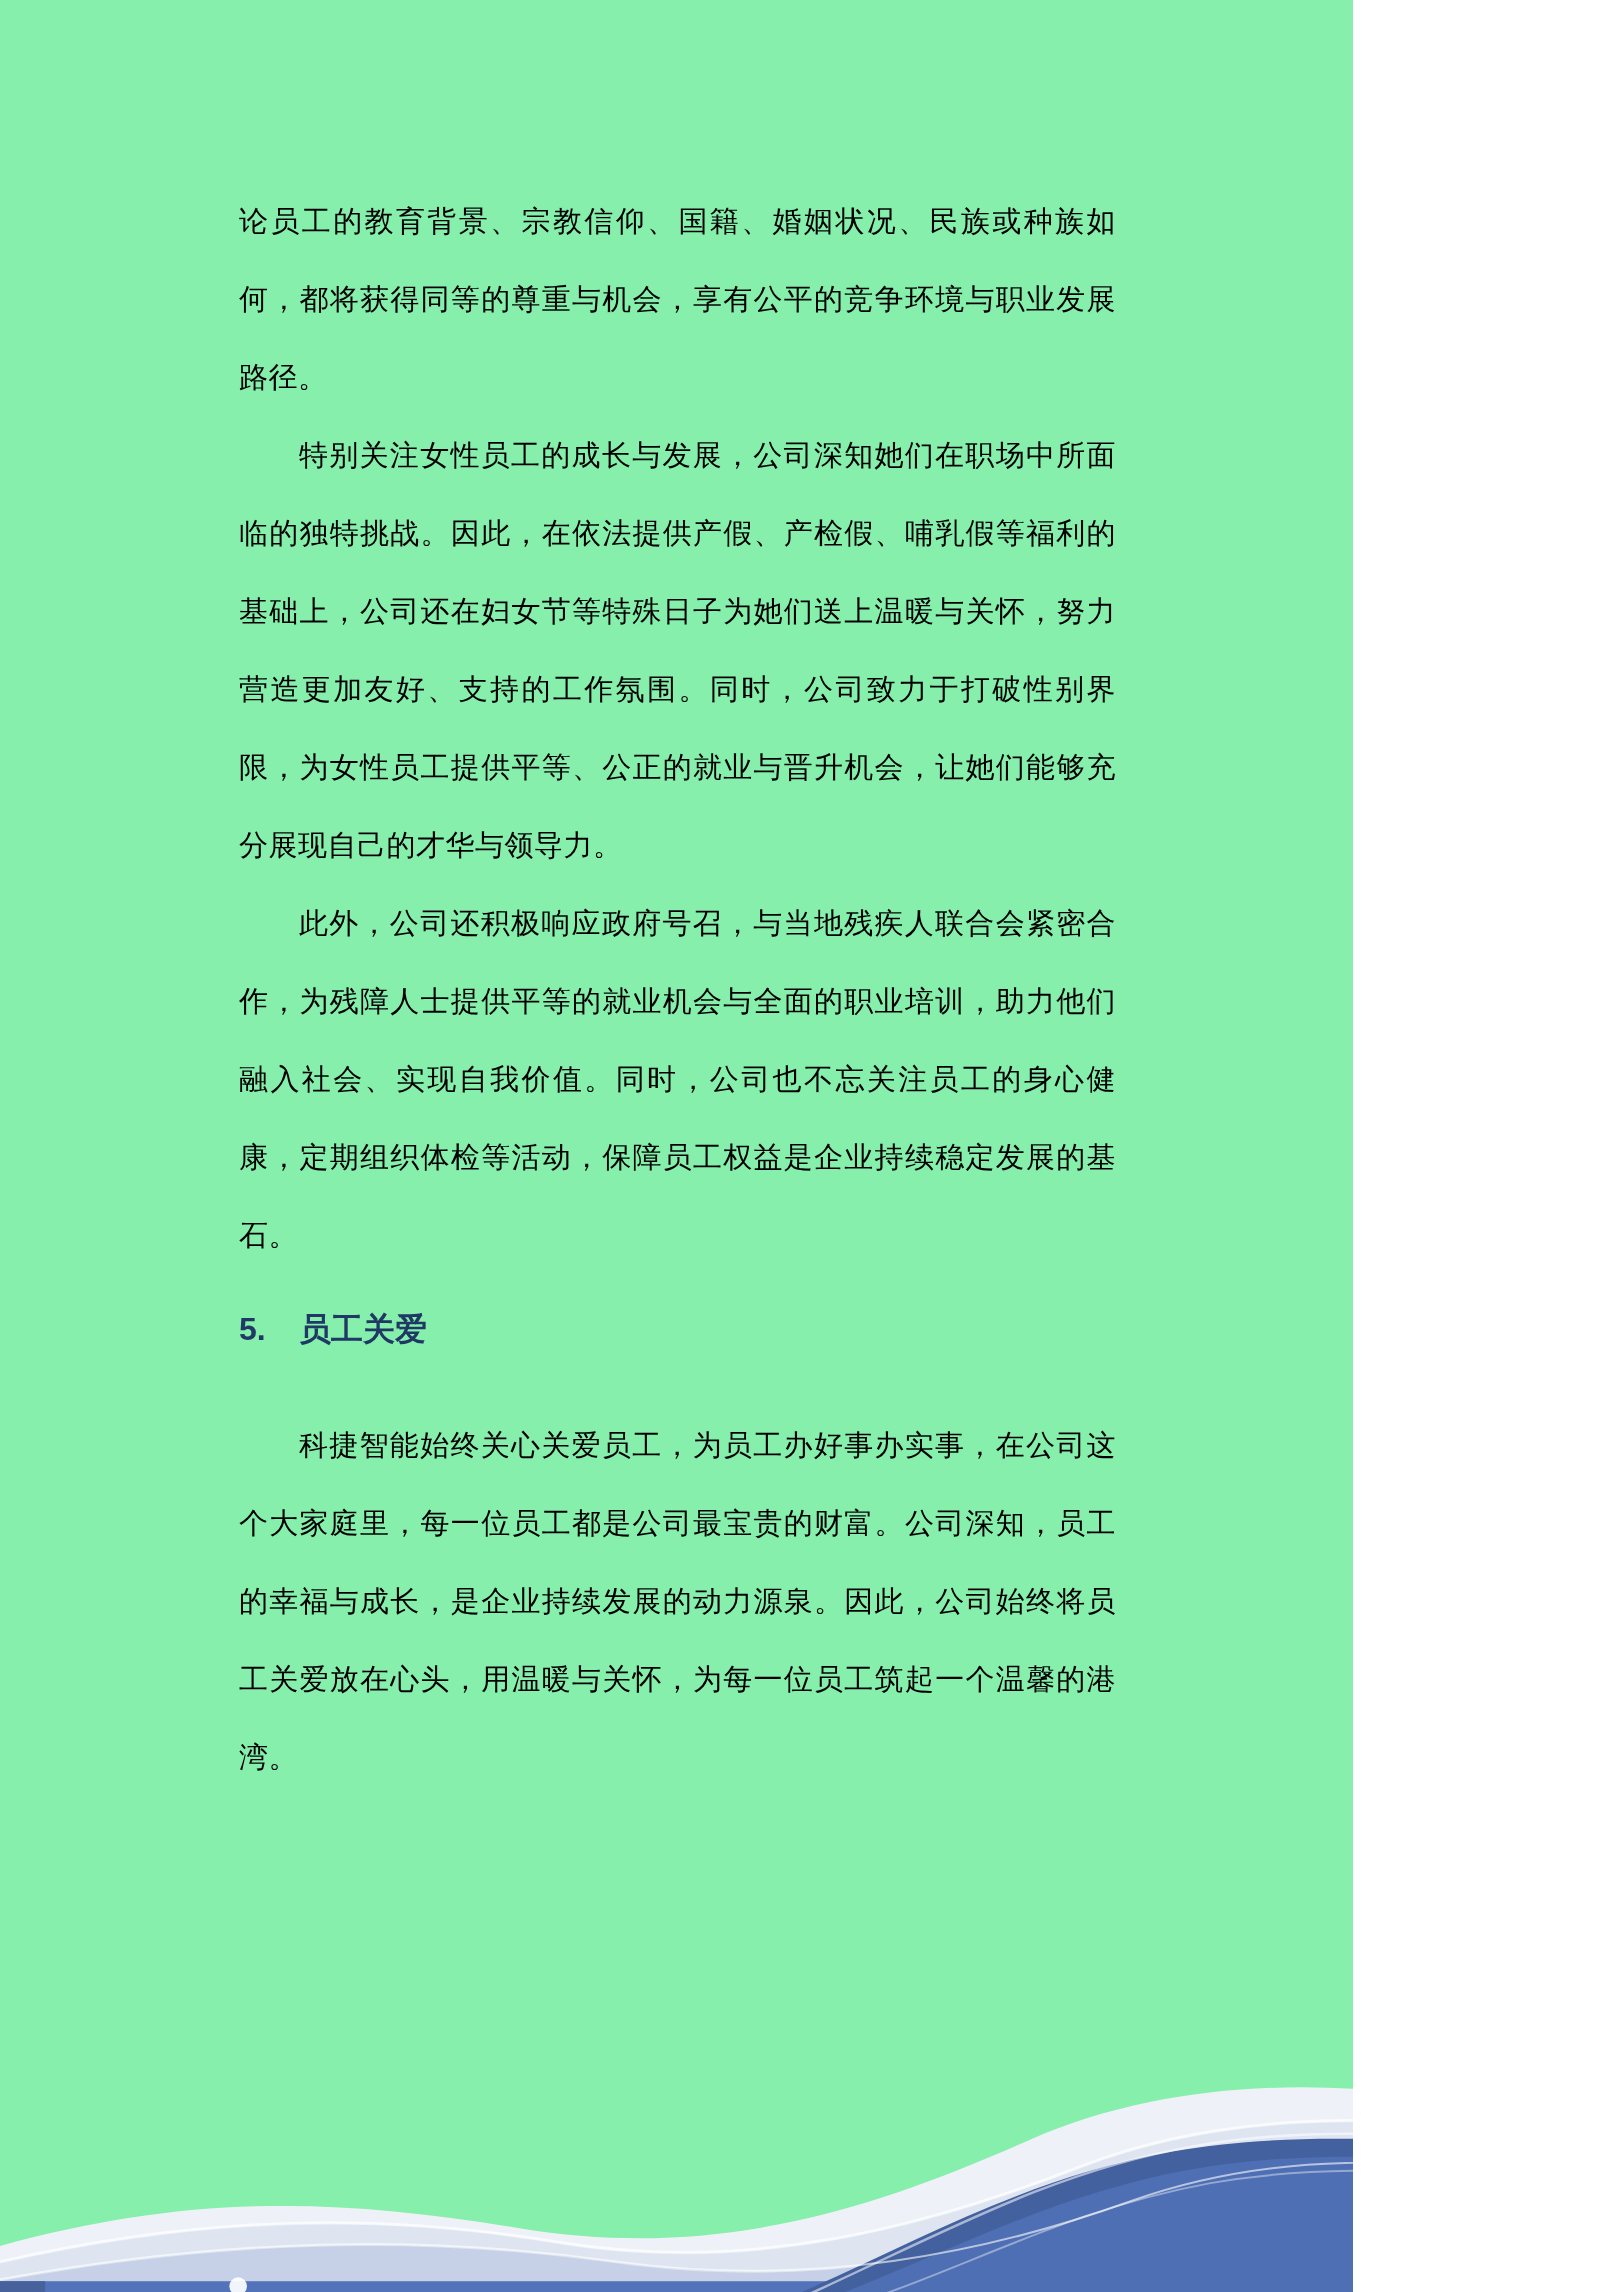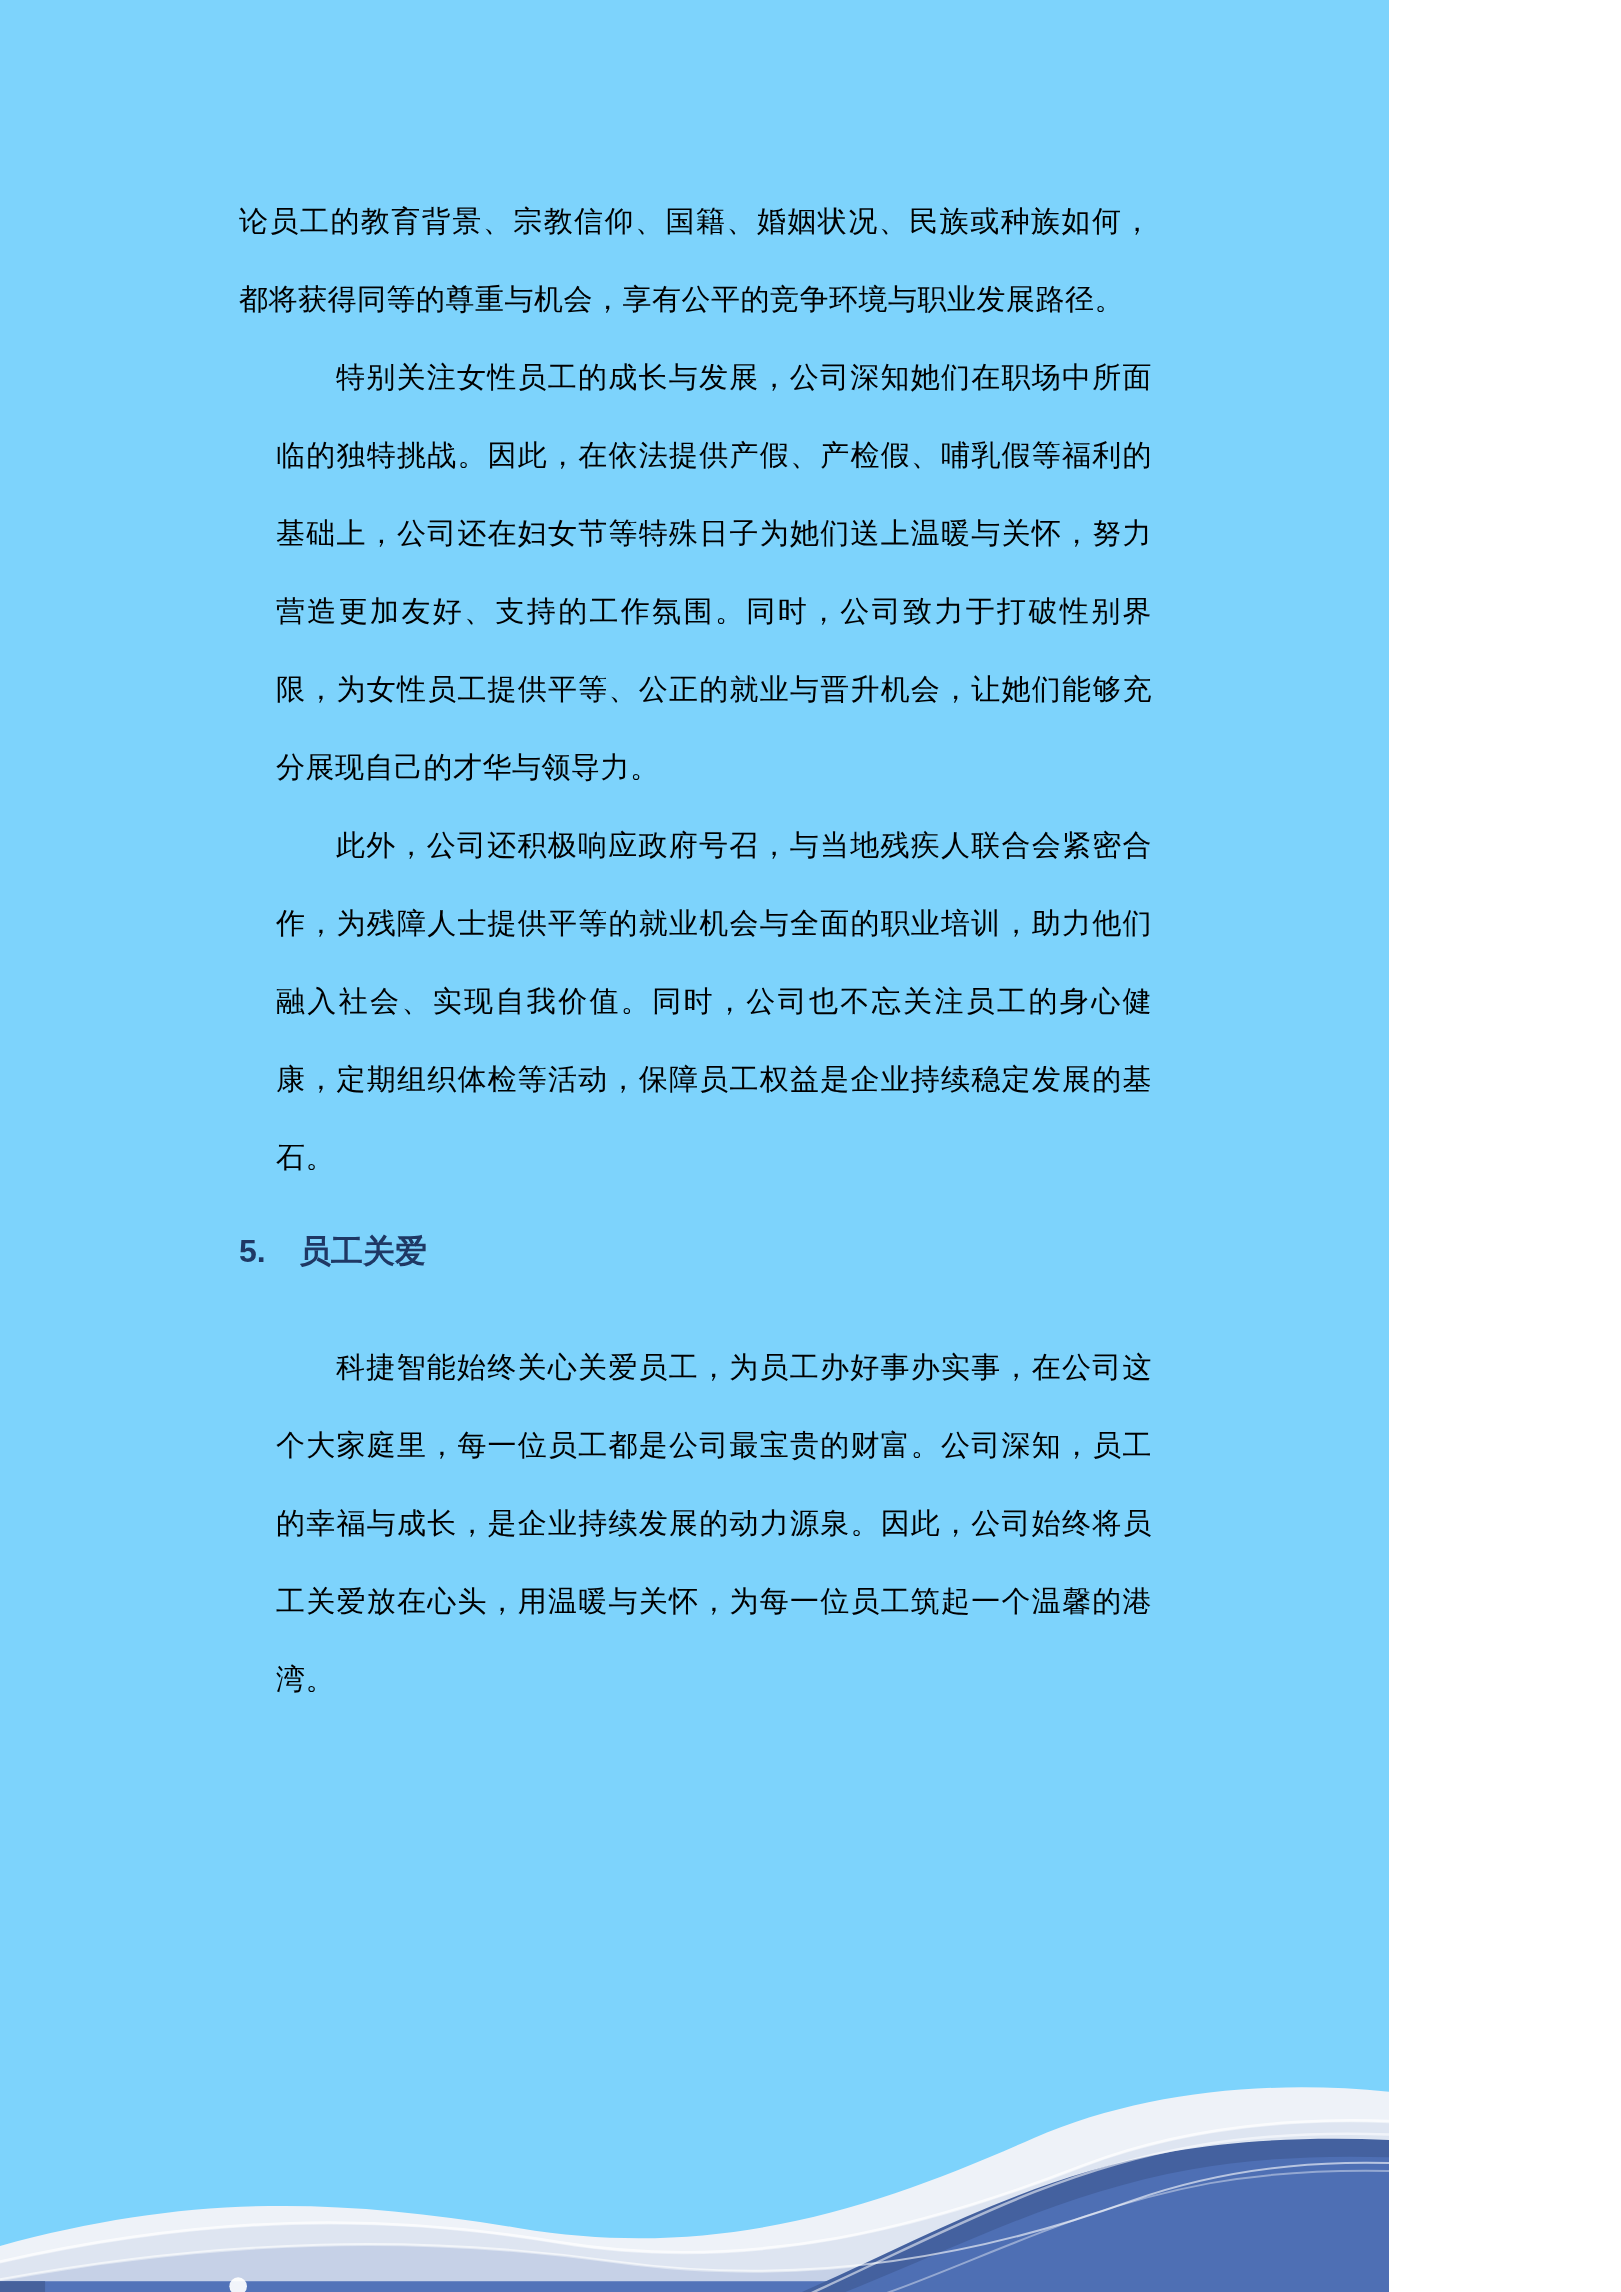--- a/index.html
+++ b/index.html
@@ -1,39 +1,38 @@
 <!DOCTYPE html>
 <html><head>
 <meta charset="utf-8">
 <style>
   html,body { margin:0; padding:0; background:#ffffff; }
   .page {
     position:relative;
     width:1353px;
     height:2293px;
-    background:#7dd3fc;
+    background:#86efac;
     overflow:hidden;
     font-family:"Liberation Sans", sans-serif;
-    padding-left:36px;
   }
   .content {
     position:absolute;
     left:239px;
     right:237px;
     top:182px;
   }
   .para {
     margin:0;
     font-size:29px;
     line-height:78px;
     color:#000000;
     text-align:justify;
     letter-spacing:0.5px;
   }
-  .para.indented { text-indent:60px;margin-left:37px; }
+  .para.indented { text-indent:60px; }
   .section-heading {
     display:flex;
     align-items:baseline;
     margin:25.5px 0 47px 0;
     font-size:32px;
     font-weight:bold;
     color:#1F3864;
     line-height:59px;
   }
   .h-num { width:60px; flex:0 0 60px; }

